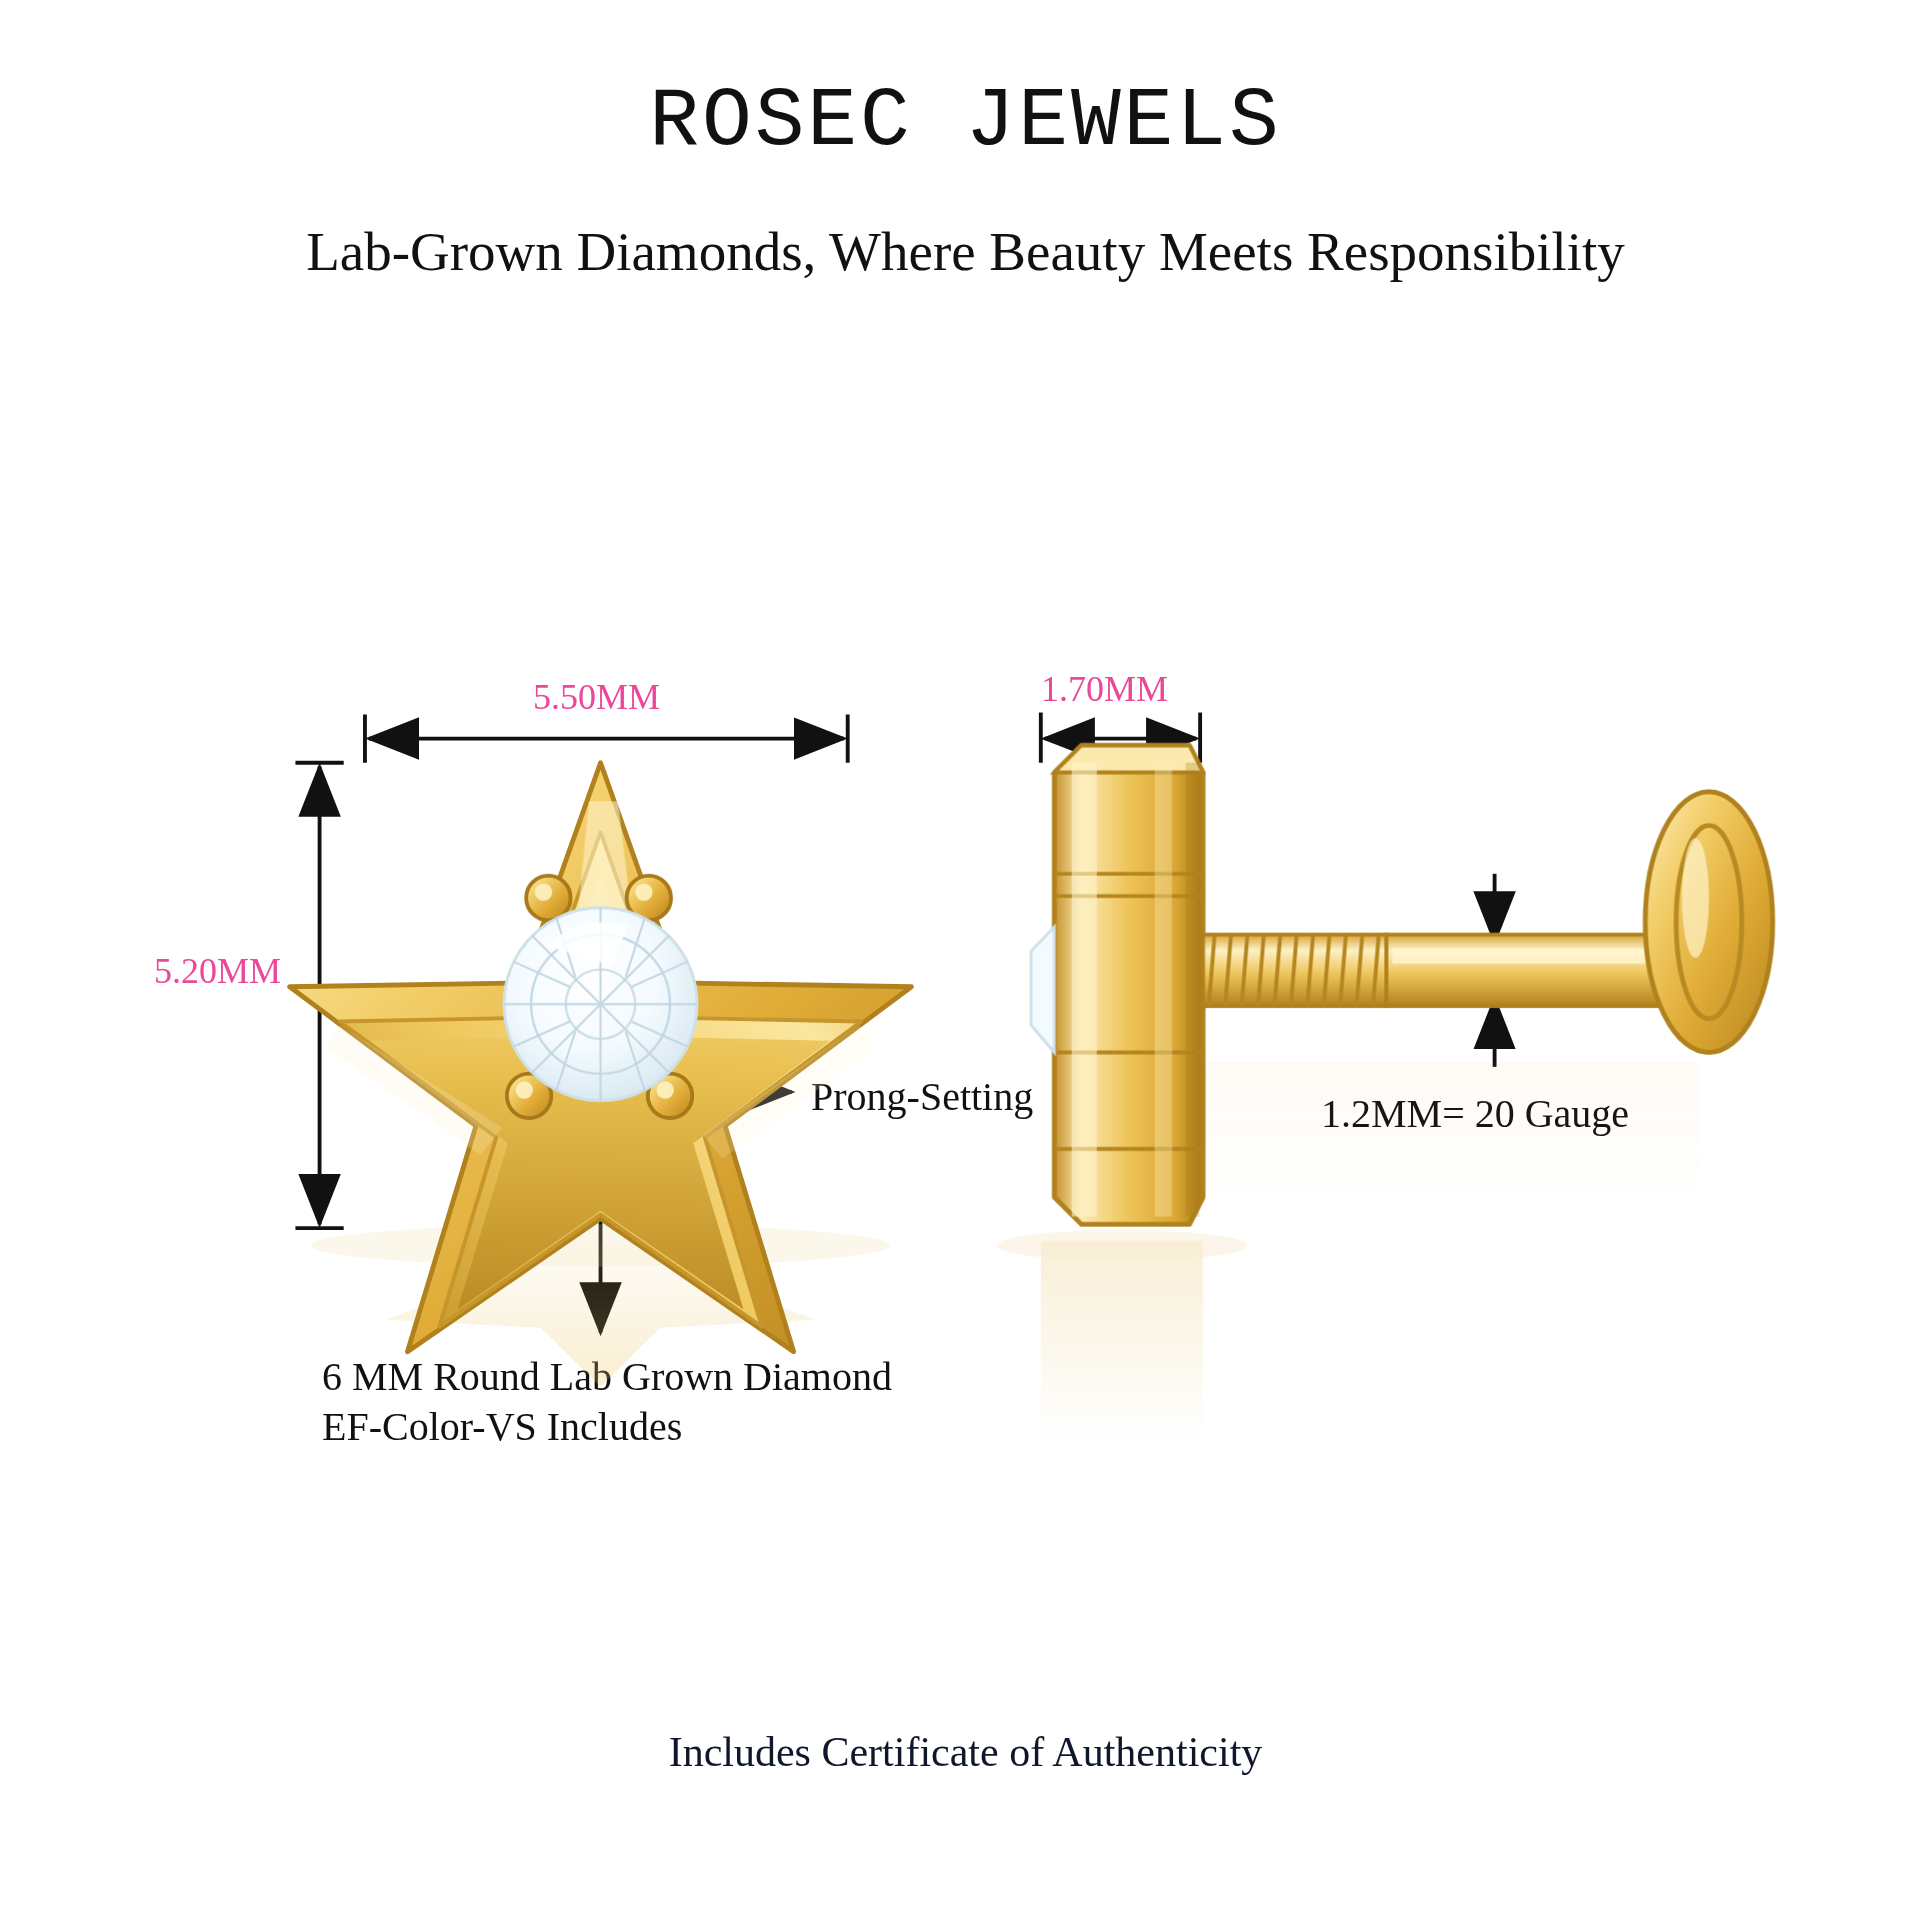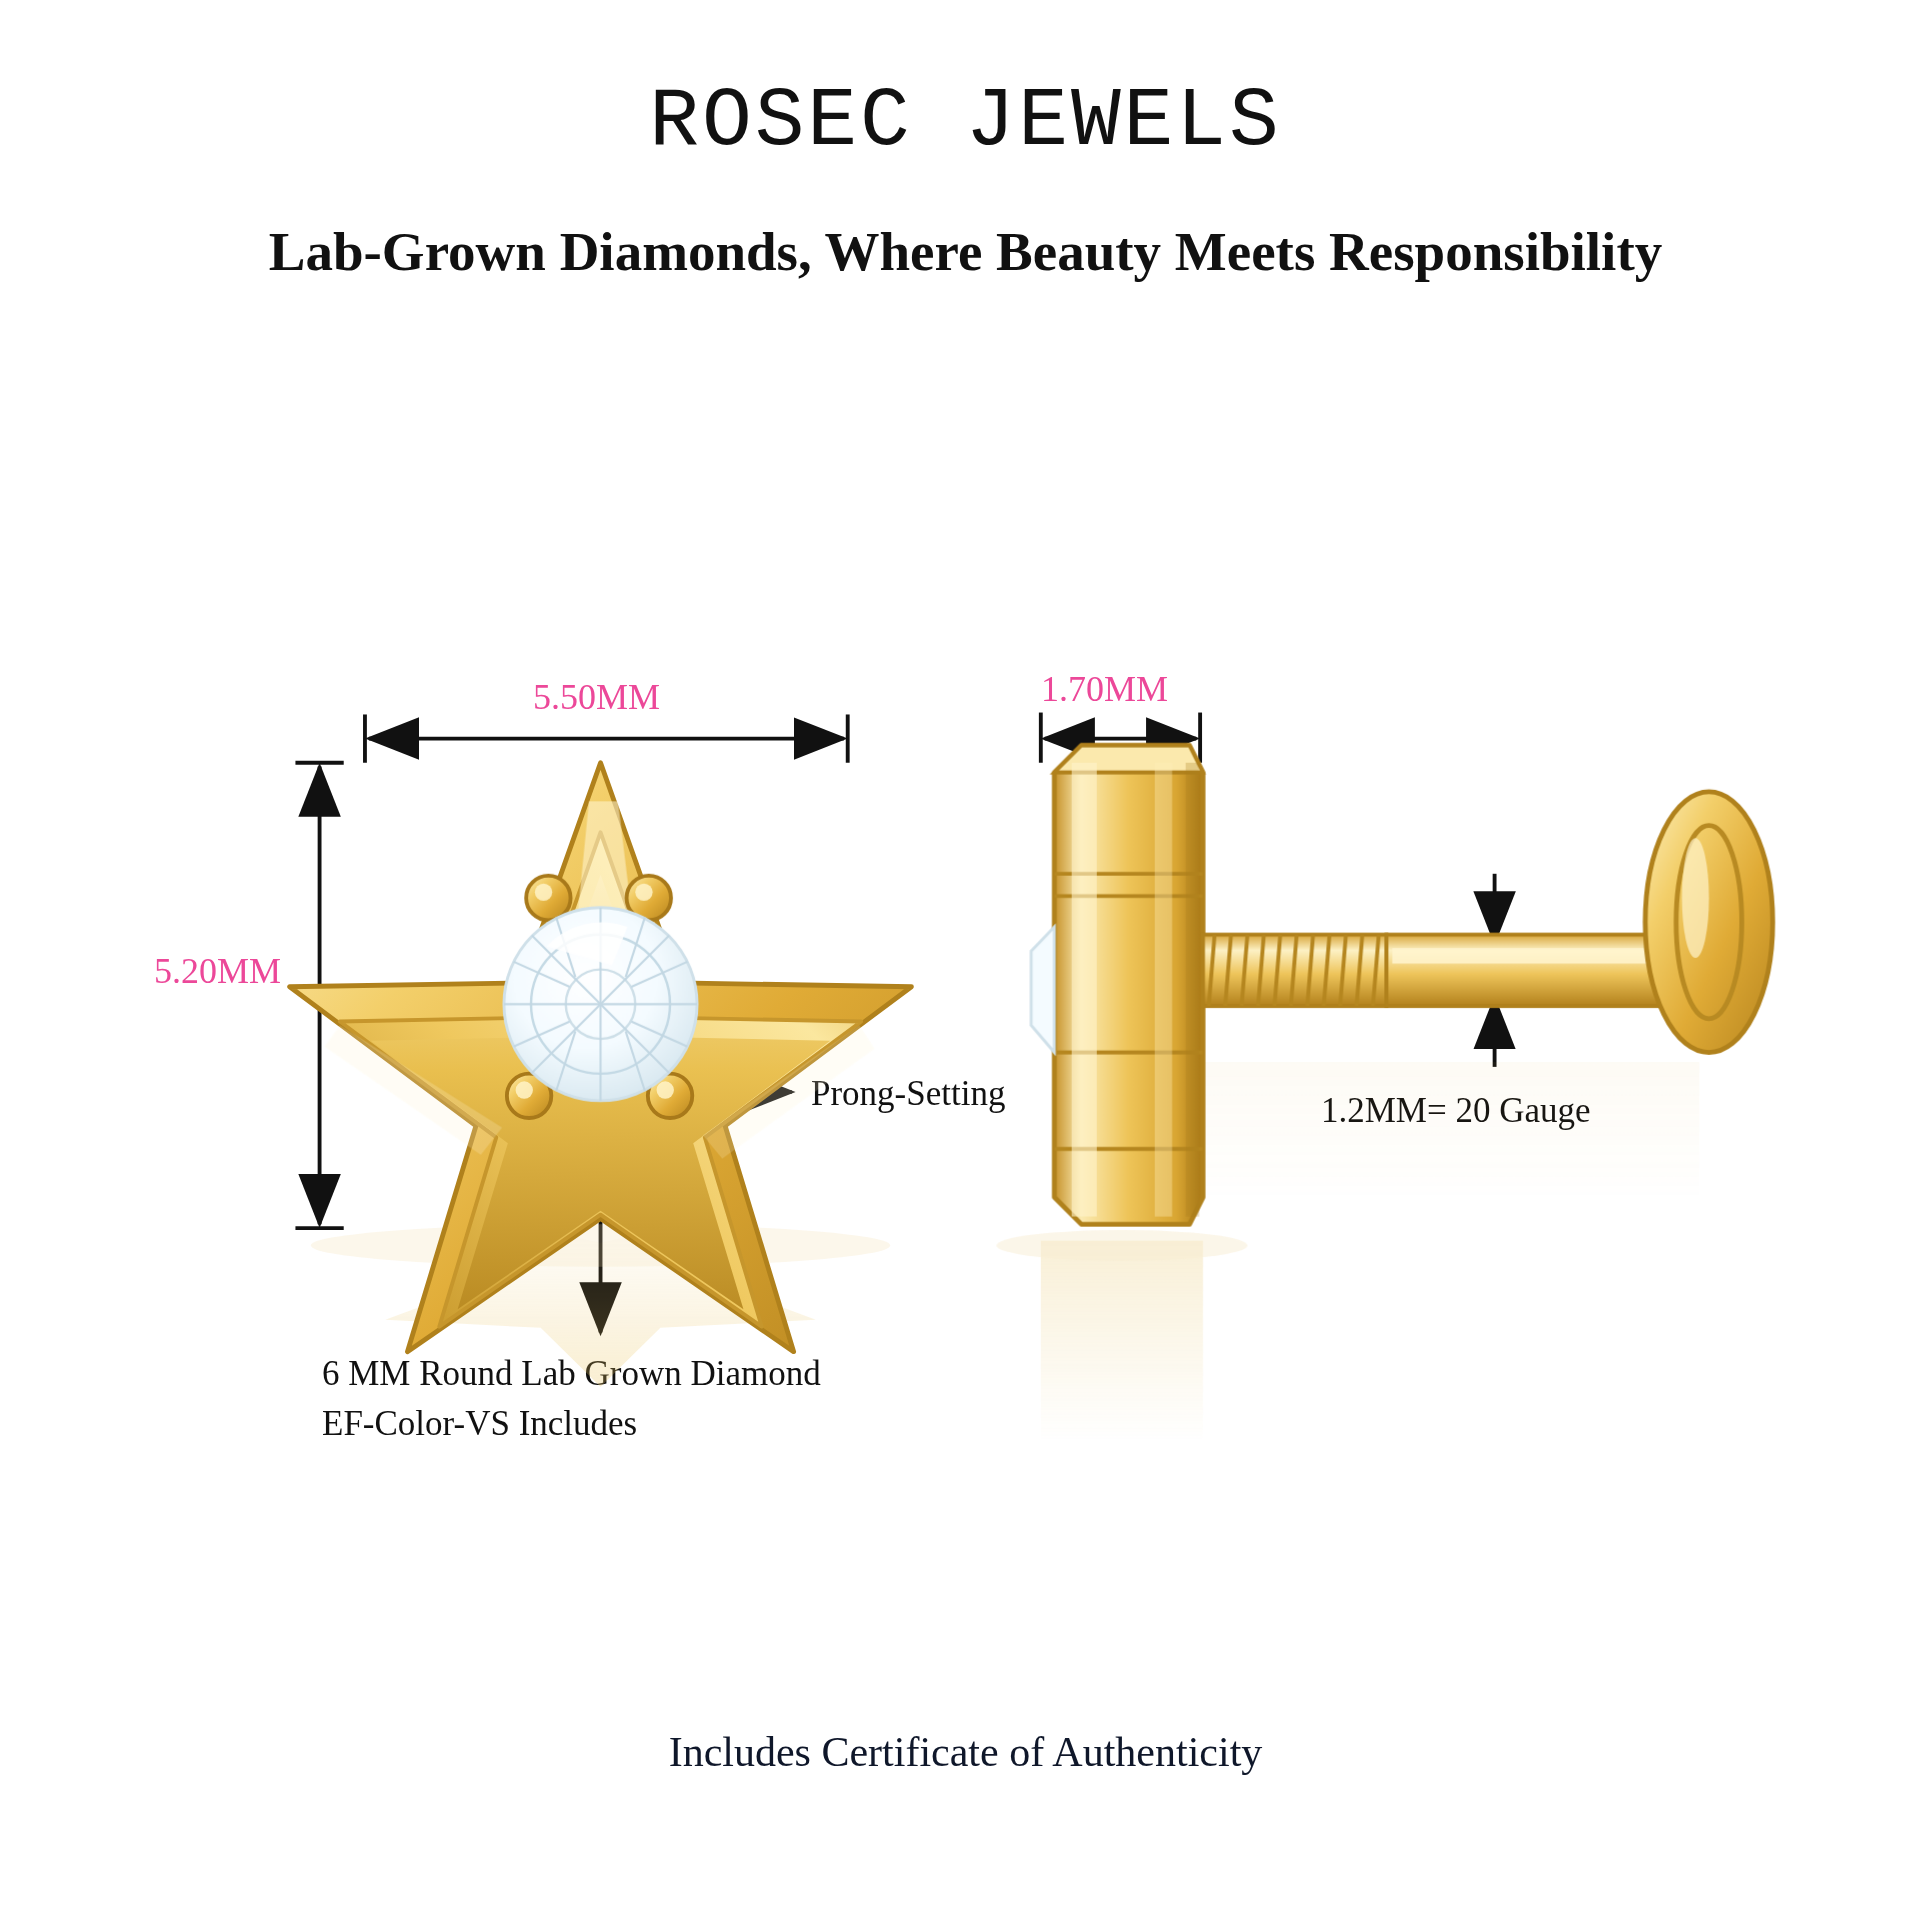--- a/index.html
+++ b/index.html
@@ -30,21 +30,21 @@
     color: #111;
   }
   .brand-tagline {
     position: absolute;
     top: 220px;
     left: 0;
     width: 1931px;
     text-align: center;
     font-family: "Liberation Serif", serif;
     font-size: 55px;
-    font-weight: 700;
+    font-weight: 400;
     color: #111;
   }
   .footer-note {
     position: absolute;
     top: 1728px;
     left: 0;
     width: 1931px;
     text-align: center;
     font-family: "Liberation Serif", serif;
     font-size: 42px;
@@ -55,21 +55,21 @@
   .dim-label {
     position: absolute;
     font-family: "Liberation Serif", serif;
     font-size: 36px;
     color: #ec4899;
     white-space: pre;
   }
   .callout-label {
     position: absolute;
     font-family: "Liberation Serif", serif;
-    font-size: 35px;
+    font-size: 40px;
     color: #111;
     white-space: pre;
     line-height: 1.25;
   }
 
   
   .stage {
     position: absolute;
     left: 0;
     top: 0;

